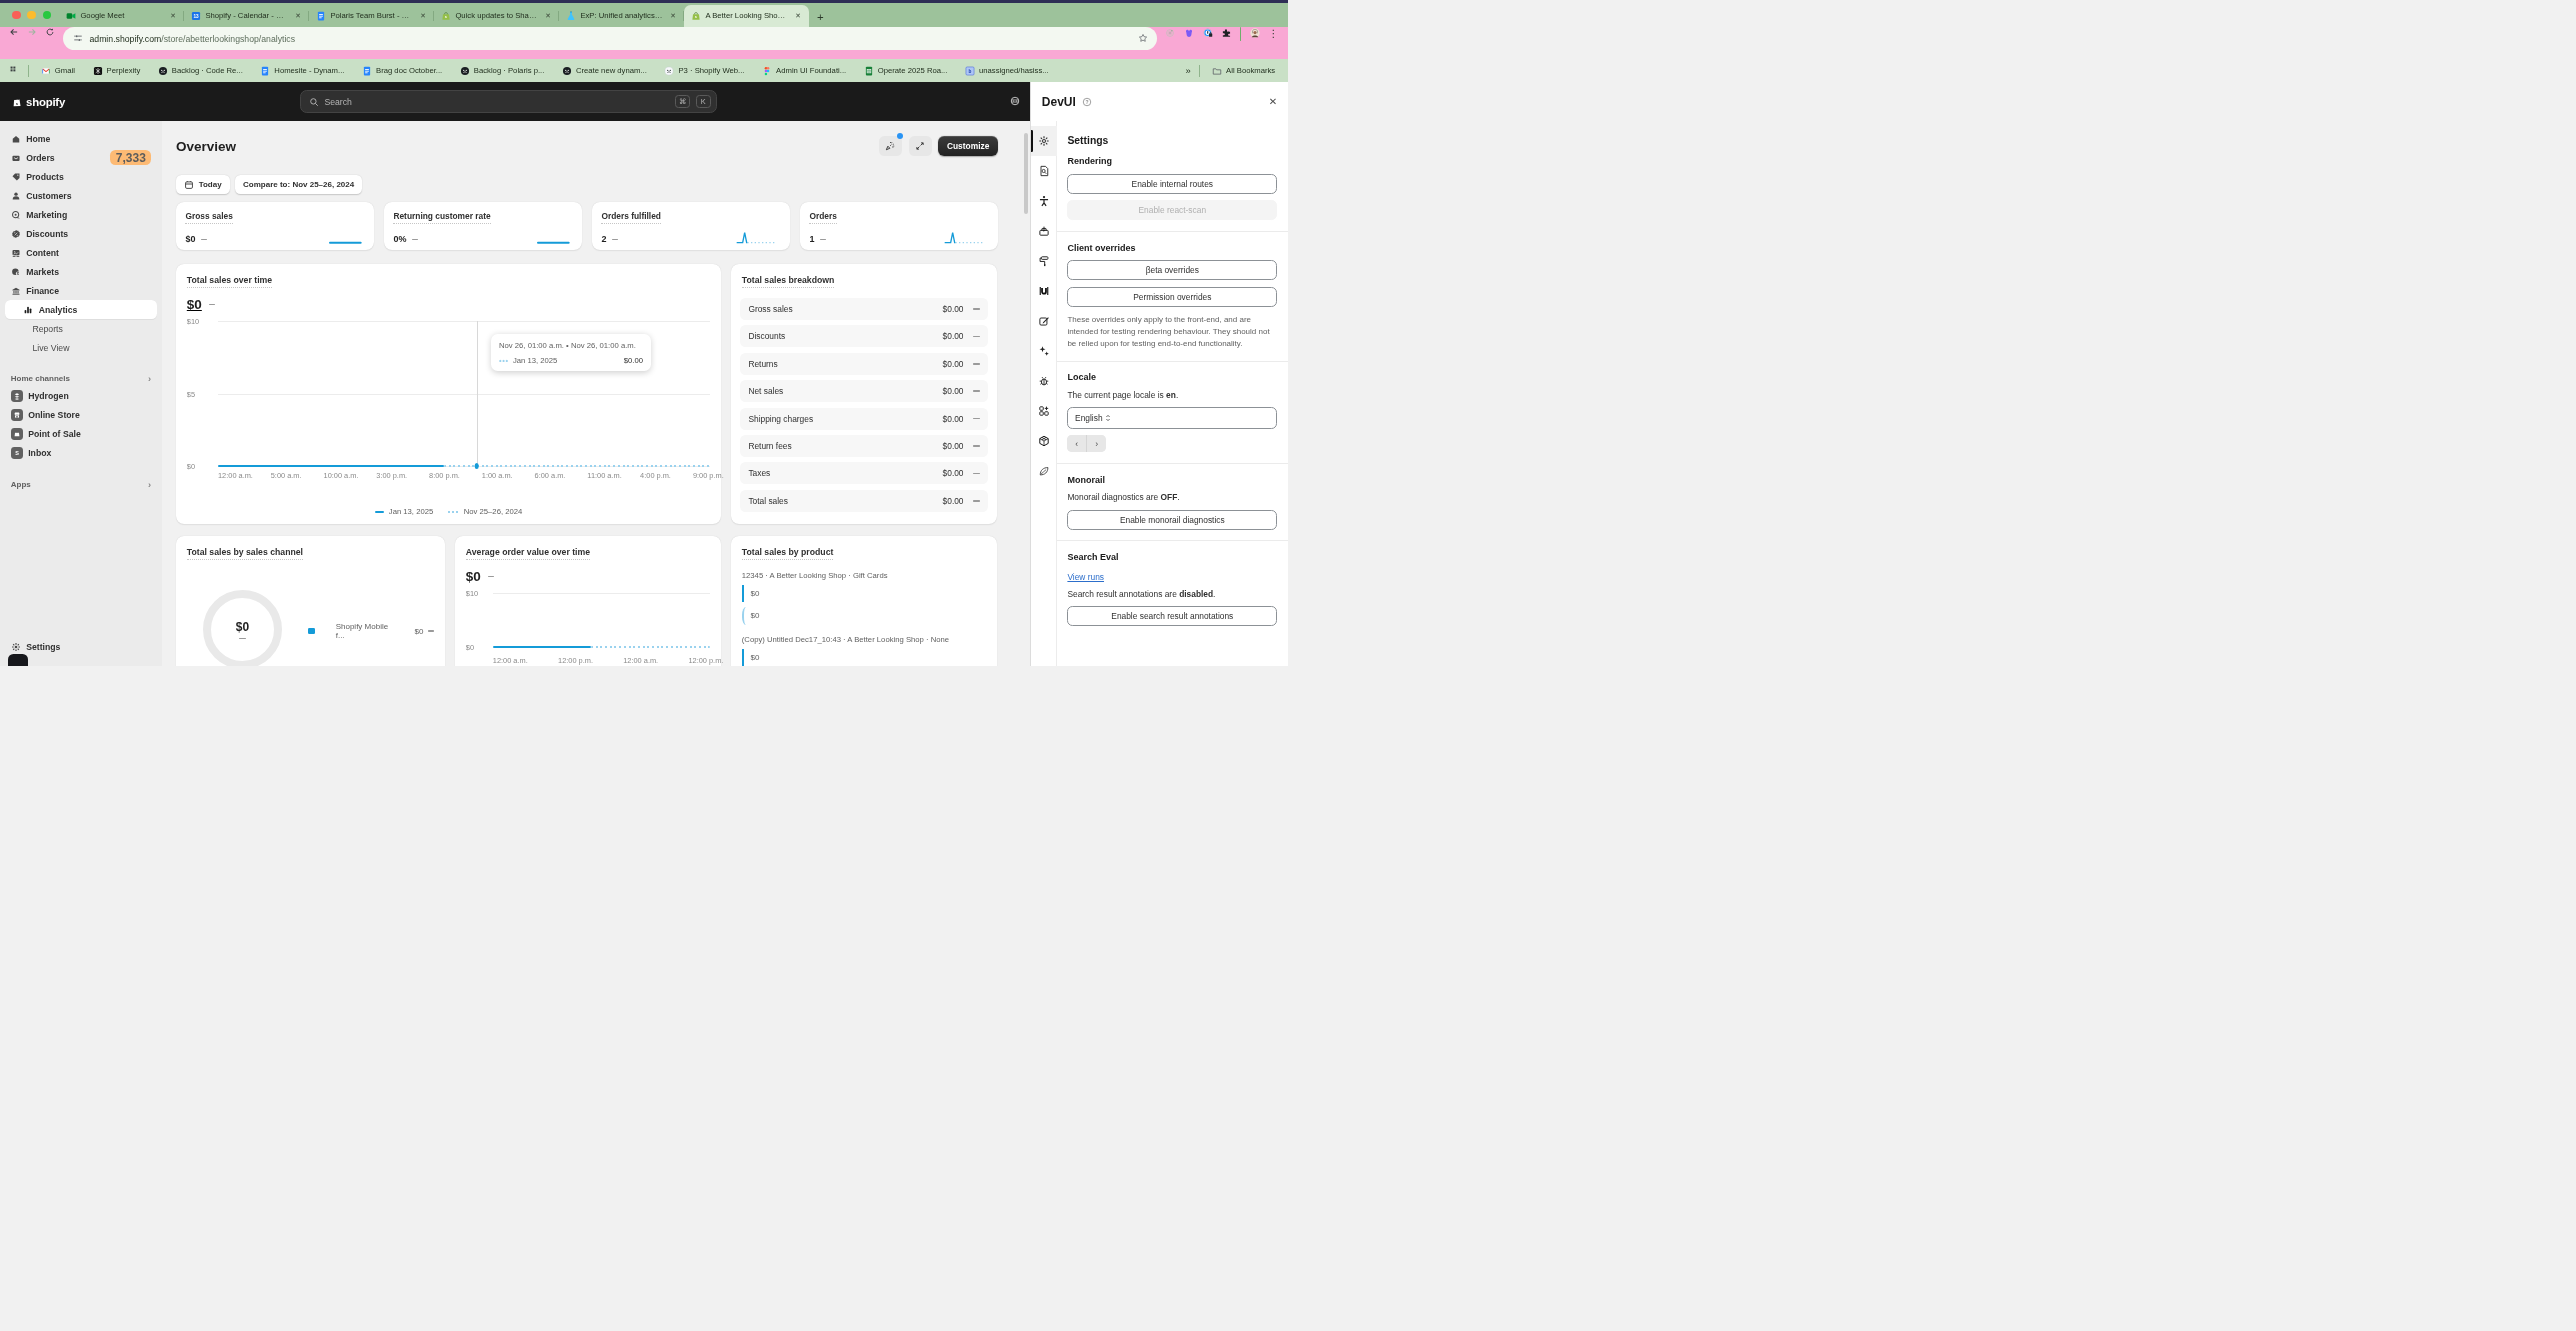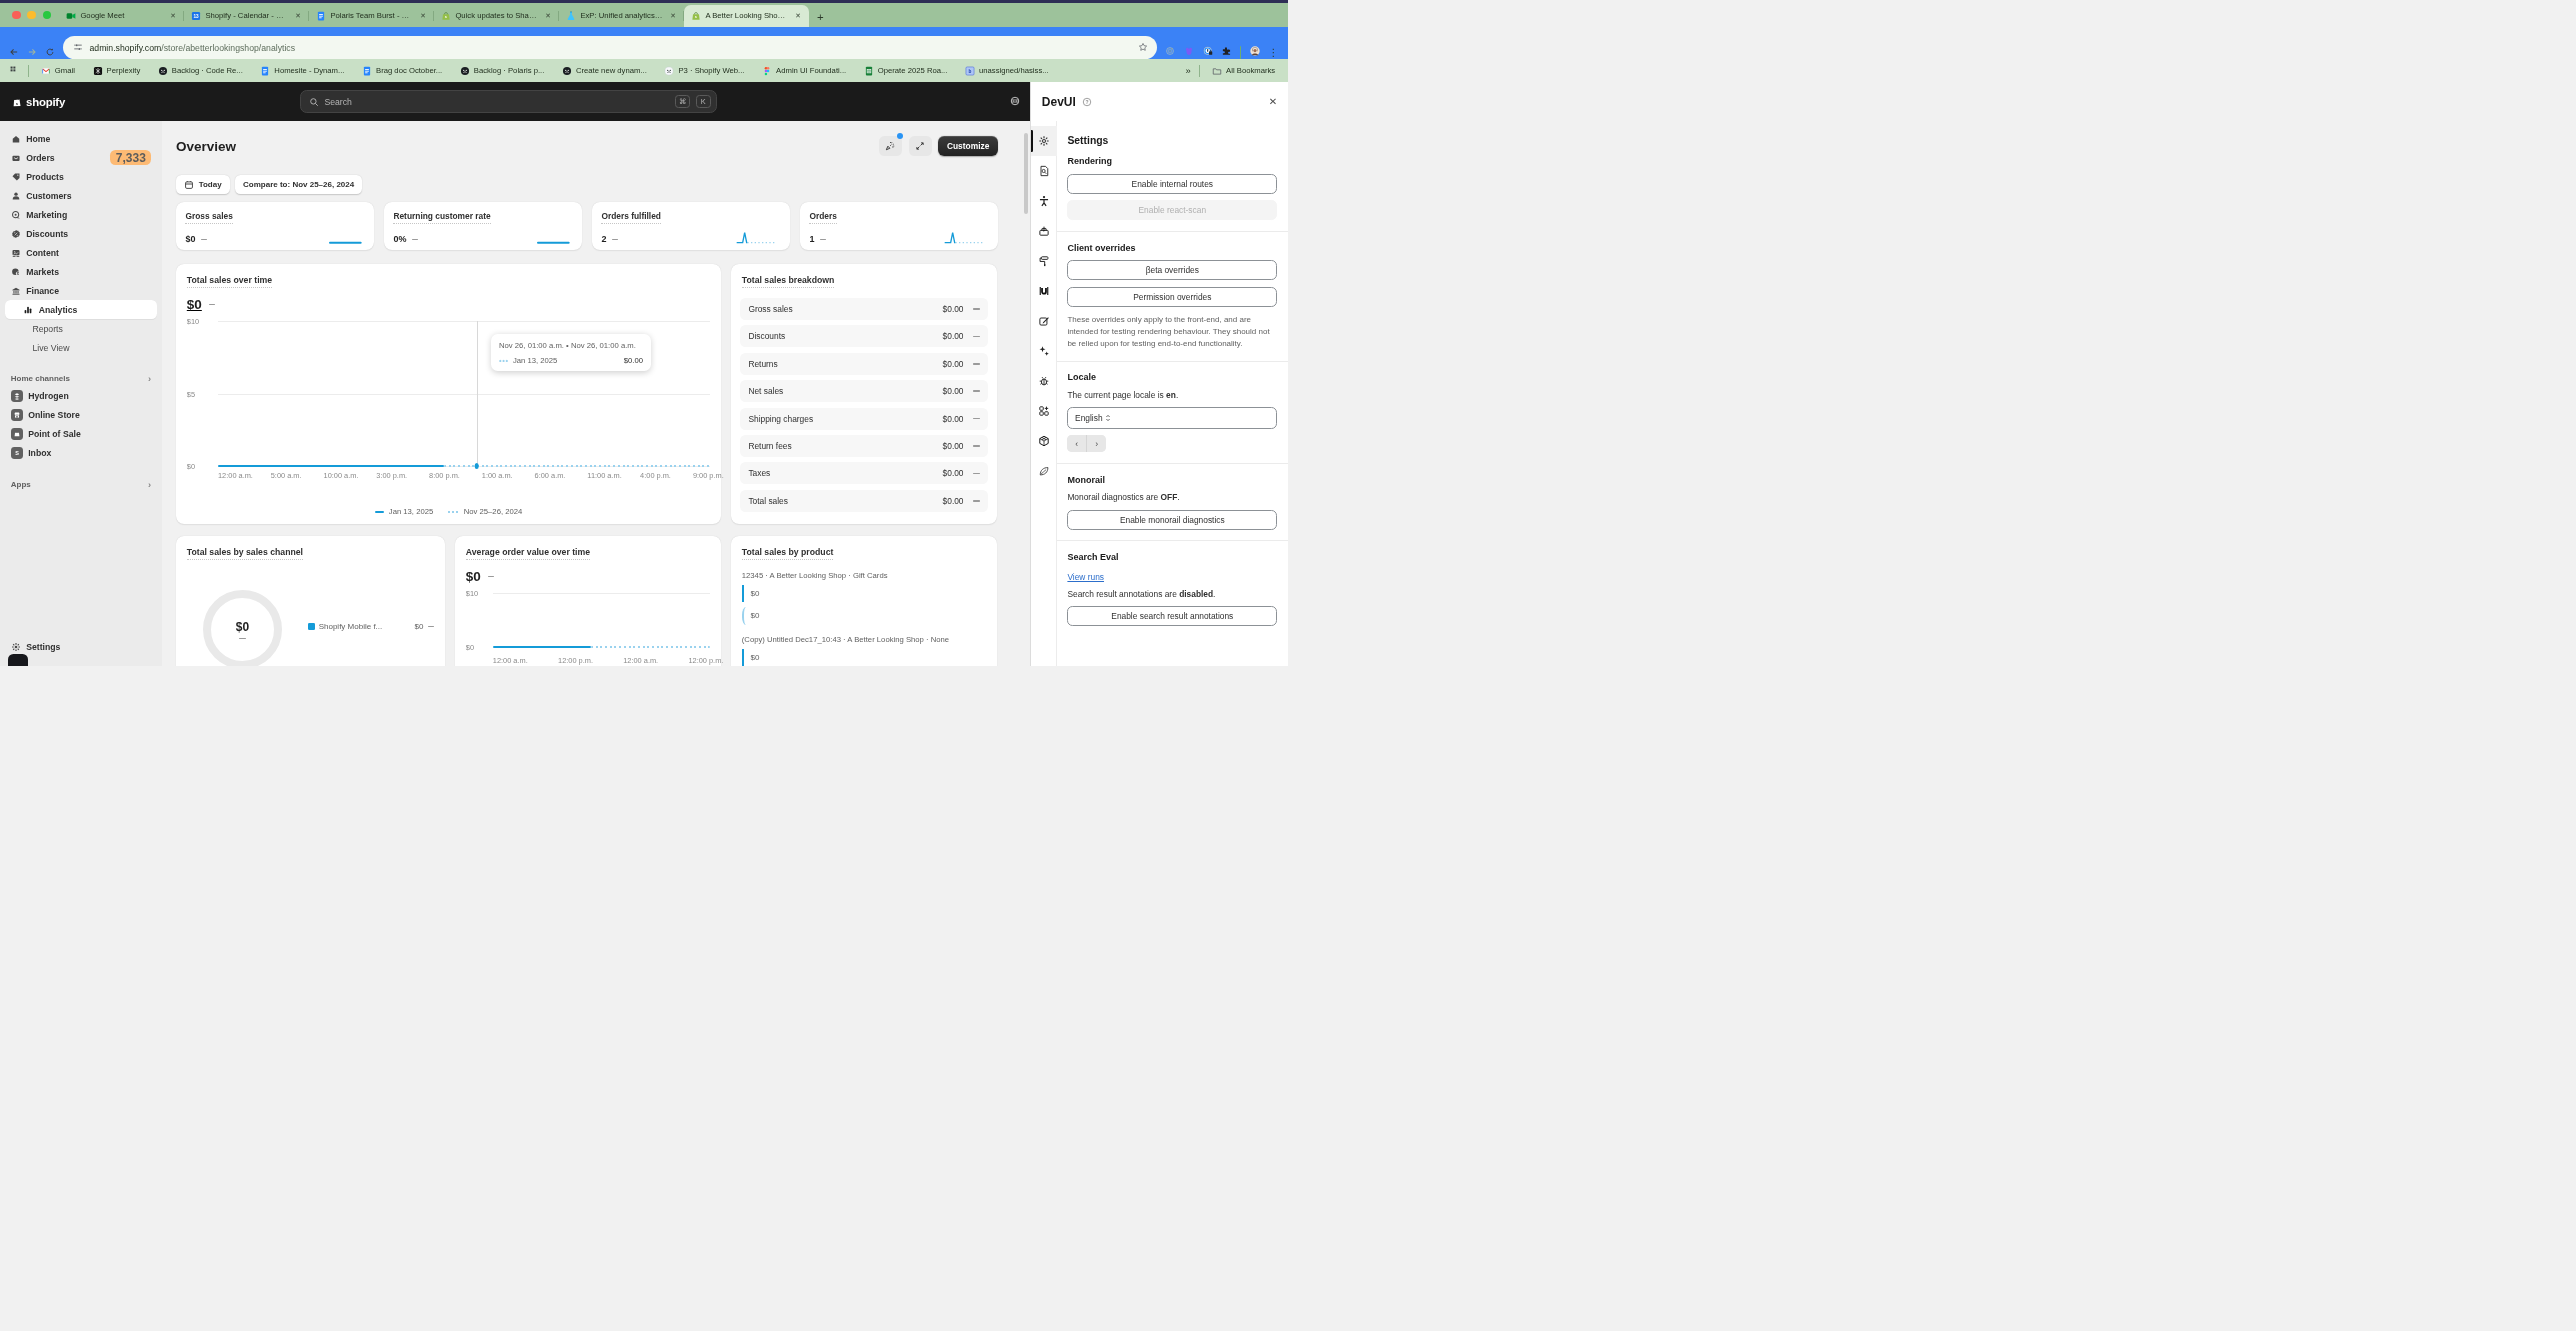--- a/index.html
+++ b/index.html
@@ -14,21 +14,21 @@
   .light { width:8.7px; height:8.7px; border-radius:50%; }
   .tab { width:125px; height:21.5px; display:flex; align-items:center; gap:4.7px; padding:0 5.4px 0 6.7px; font-size:7.7px; color:#22301f; position:relative; cursor:default; }
   .tab:not(.active)::after { content:""; position:absolute; right:0; top:5.4px; height:10.8px; width:0.7px; background:#83a981; }
   .tab.active { background:#d8ead4; border-radius:6.7px 6.7px 0 0; }
   .tab.active::after { display:none; }
   .tlabel { flex:1; white-space:nowrap; overflow:hidden; text-overflow:ellipsis; }
   .tclose { font-size:6.7px; color:#374435; padding:1.3px 2.7px; border-radius:2.7px; }
   .newtab { font-size:11.4px; color:#2c3a2a; margin:0 0 4px 8px; }
   .ticon svg { width:9.4px; height:9.4px; display:block; }
 
-  .toolbar { position:absolute; left:0; top:27px; width:100%; height:32px; background:#3b82f6; display:flex; align-items:flex-end; padding:0 9.4px; gap:8px; }
+  .toolbar { position:absolute; left:0; top:27px; width:100%; height:32px; background:#f9a8d4; display:flex; align-items:flex-start; padding:0 9.4px; gap:8px; }
   .navic svg { width:12px; height:12px; display:block; }
   .urlpill { flex:1; height:23px; background:#f3f8f1; border-radius:11.4px; display:flex; align-items:center; padding:0 9.4px; gap:6.7px; }
   .urltext { font-size:8.7px; color:#23301f; white-space:nowrap; overflow:hidden; }
   .urltext .path { color:#5e6e5d; }
   .toolright { display:flex; align-items:center; gap:8.7px; }
   .vdiv { width:1.3px; height:13.5px; background:#6fae6c; border-radius:0.7px; }
   .dots3 { font-size:10px; color:#2c3a2a; }
 
   .bookmarksbar { position:absolute; left:0; top:59px; width:100%; height:23px; background:#c9e0c6; display:flex; align-items:center; padding:0 9.4px; gap:6px; font-size:7.7px; color:#22301f; }
   .bm { display:flex; align-items:center; gap:4px; white-space:nowrap; padding:2px 3.4px; border-radius:4px; }
@@ -118,21 +118,21 @@
   .bdcard { left:569px; top:143px; width:266px; height:260px; padding:9.4px 10.8px; }
   .bdrows { position:absolute; left:9.4px; right:9.4px; top:34px; }
   .bdrow { height:22px; background:#f7f7f7; border-radius:5.4px; display:flex; align-items:center; padding:0 8px; margin-bottom:5.4px; font-size:8.4px; color:#303030; }
   .bdval { margin-left:auto; margin-right:9.4px; color:#303030; }
 
   
   .chancard { left:14px; top:415px; width:269px; height:269px; padding:9.4px 10.8px; }
   .donut { position:absolute; left:27px; top:54px; width:79px; height:79px; border-radius:50%; border:8.7px solid #e9e9e9; }
   .dcenter { position:absolute; inset:0; display:flex; flex-direction:column; align-items:center; justify-content:center; gap:4px; }
   .dval { font-size:12px; font-weight:750; color:#1f1f1f; }
-  .chleg { position:absolute; left:132px; right:10.8px; top:86px; display:flex; align-items:center; gap:4px; font-size:8px; color:#616161; }
+  .chleg { position:absolute; left:132px; right:10.8px; top:86px; display:flex; align-items:center; gap:21px; font-size:8px; color:#616161; }
   .sw { width:6.7px; height:6.7px; border-radius:1.3px; background:#149bd8; flex:none; }
   .chlegval { margin-left:auto; display:flex; align-items:center; gap:4px; color:#616161; }
 
   .aovcard { left:293px; top:415px; width:266px; height:269px; padding:9.4px 10.8px; }
   .aplot { position:absolute; left:10.8px; right:10.8px; top:57px; height:67px; }
 
   .prodcard { left:569px; top:415px; width:266px; height:269px; padding:9.4px 10.8px; }
   .pgroup { font-size:7.7px; color:#616161; margin-top:10.8px; }
   .pbar { height:17.5px; line-height:17.5px; border-left:2px solid #149bd8; padding-left:6.7px; font-size:8px; color:#616161; margin-top:4.7px; }
   .pbar.light { border-left-color:#9ad2ee; }

